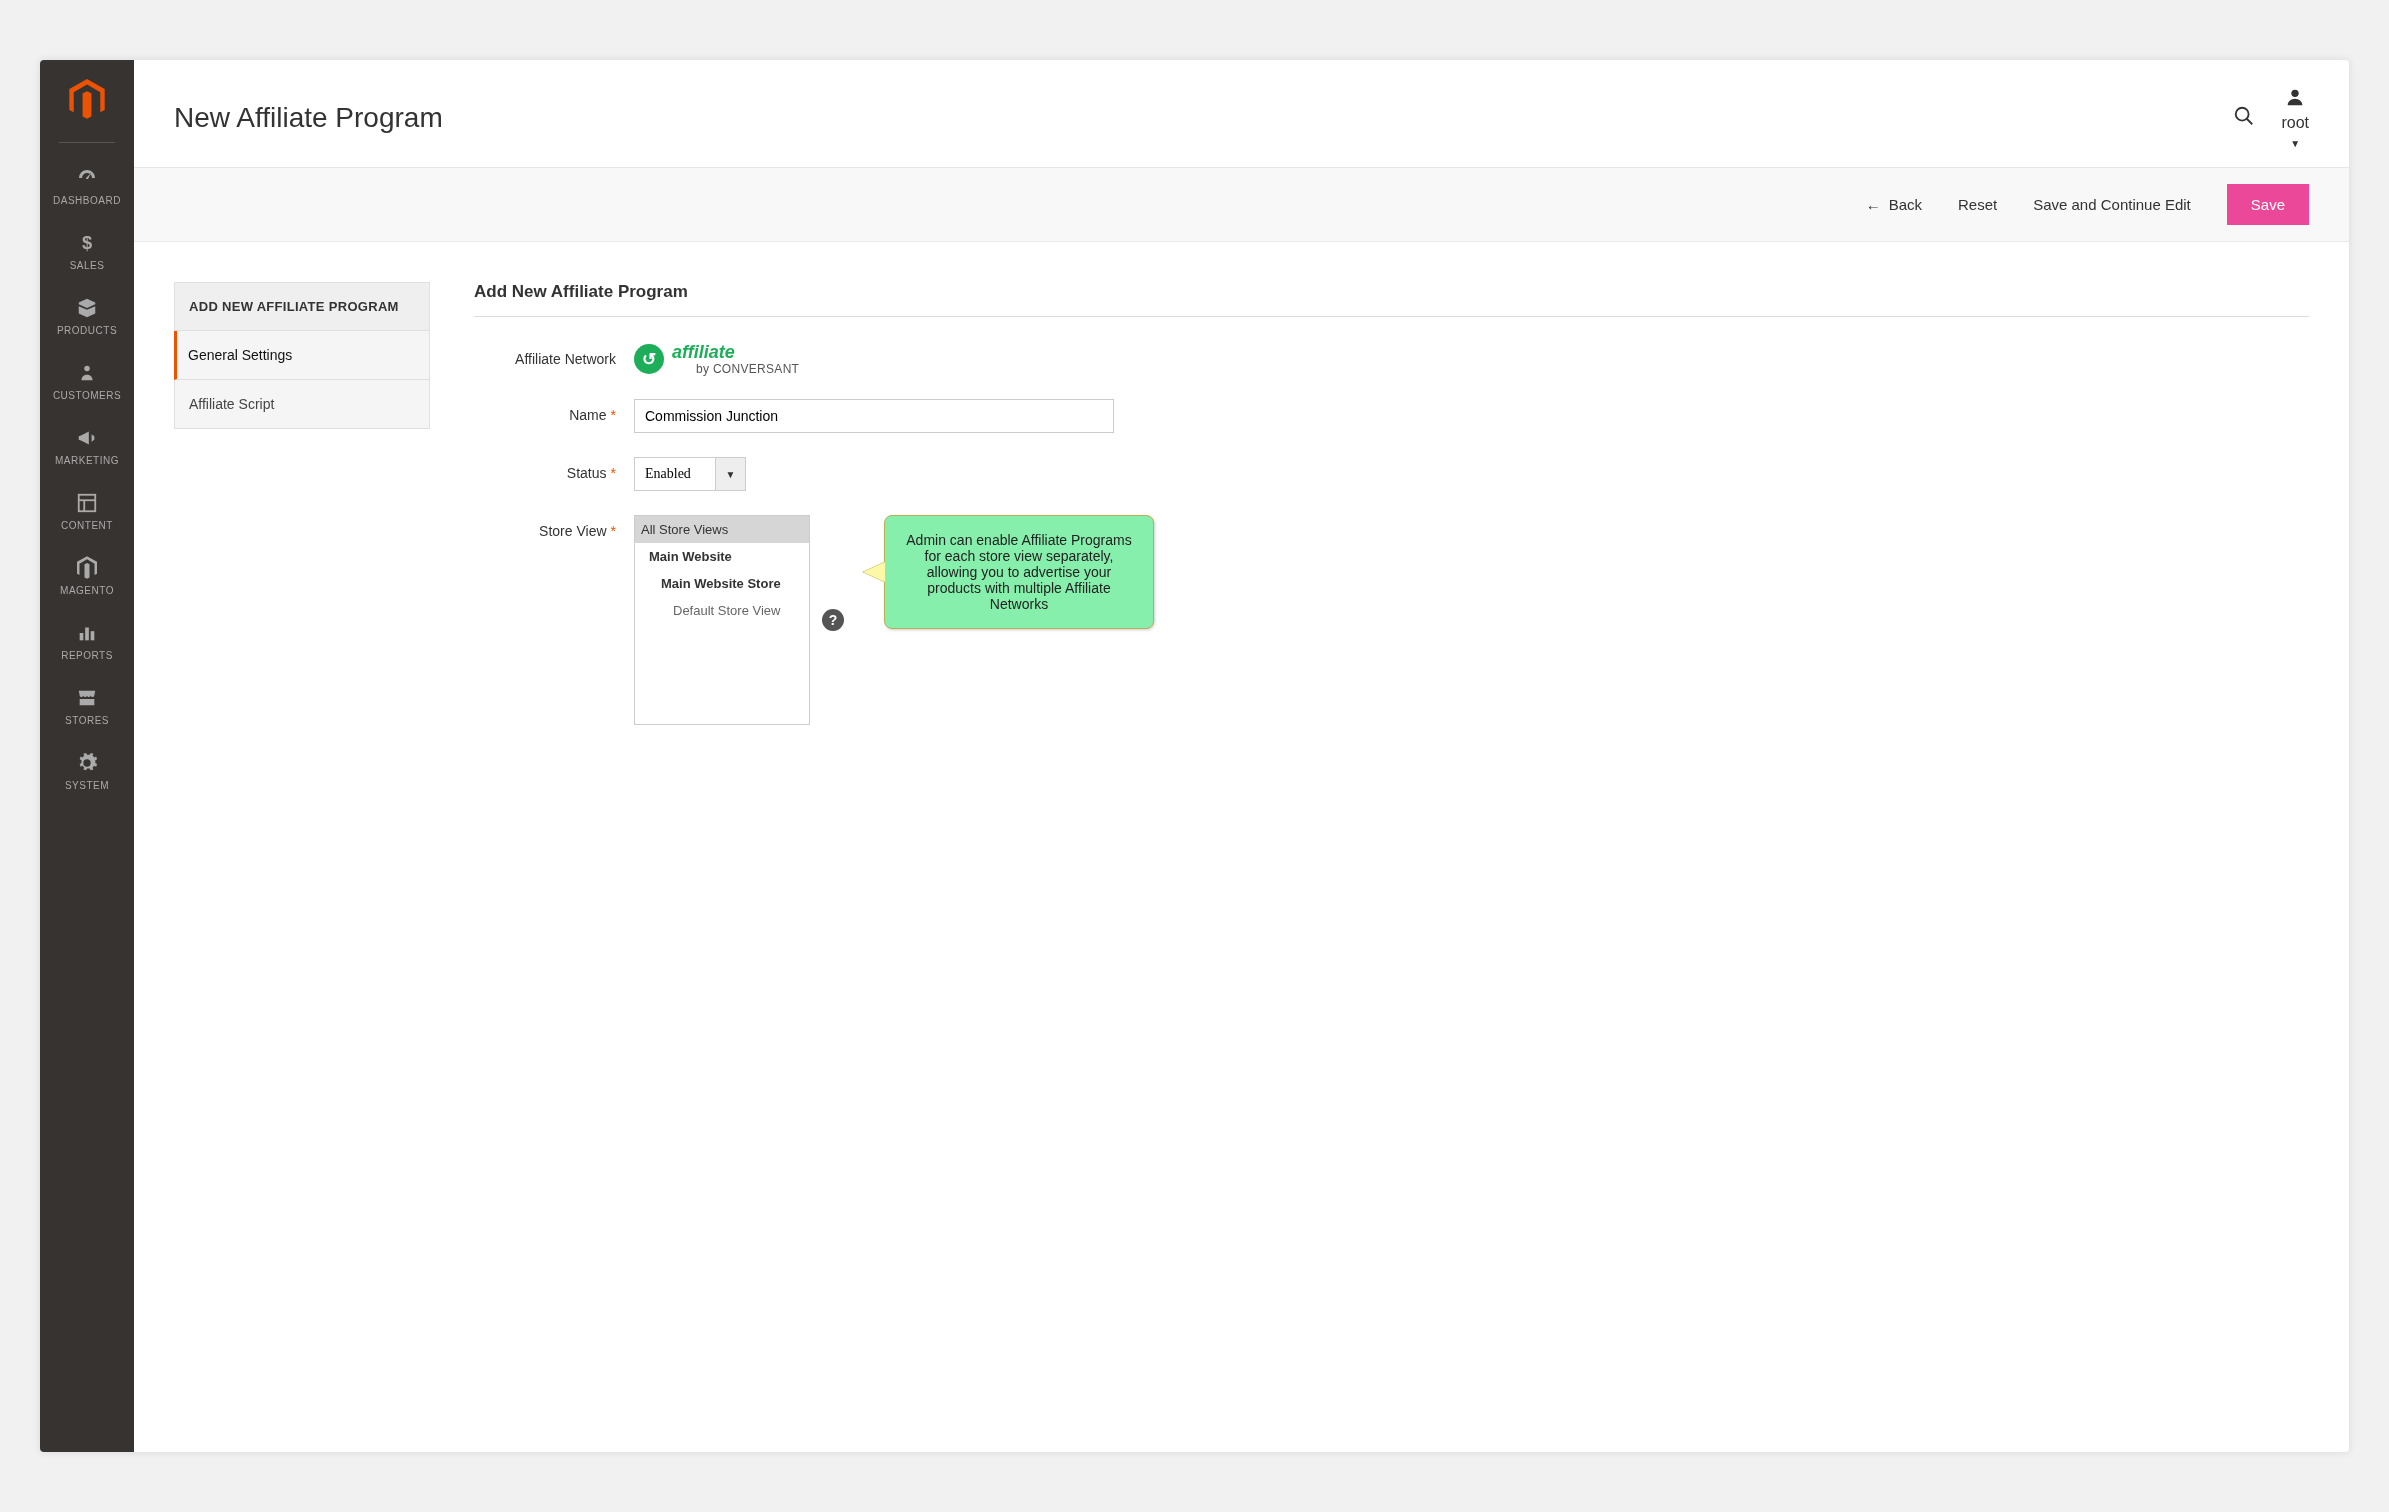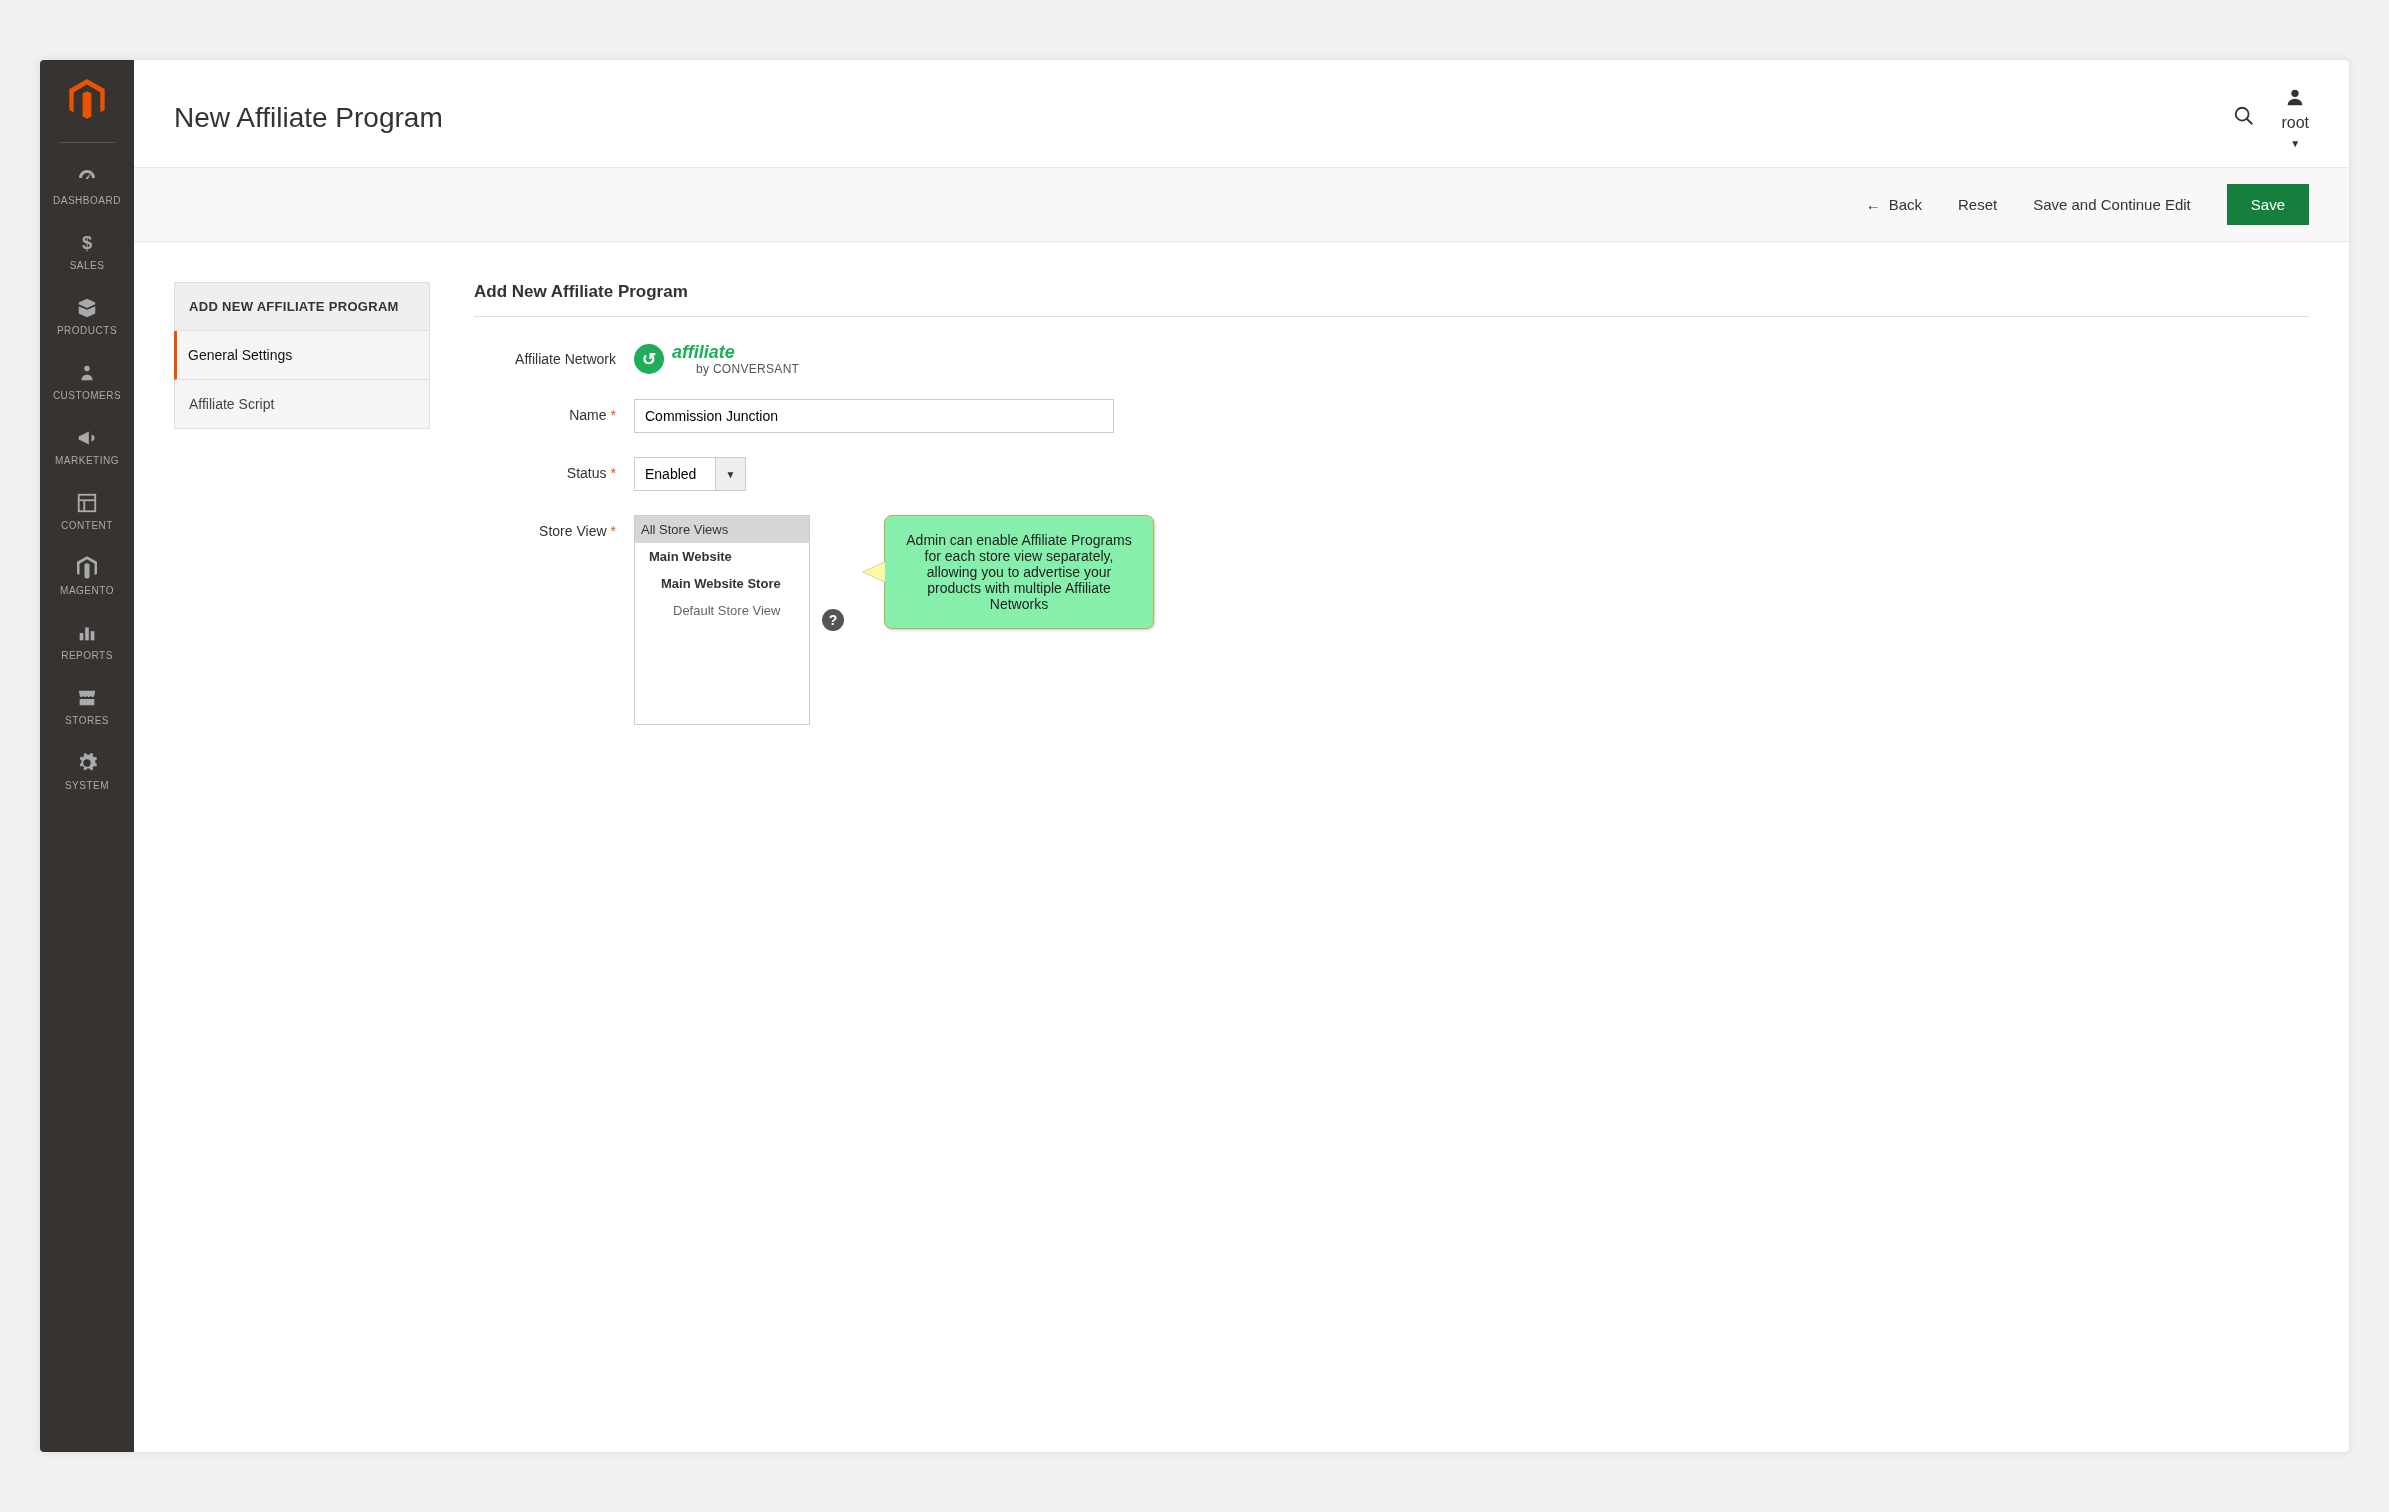--- a/index.html
+++ b/index.html
@@ -19,37 +19,37 @@
 .main { flex: 1; display: flex; flex-direction: column; }
 .header { padding: 26px 40px 18px; display: flex; align-items: center; justify-content: space-between; }
 .header h1 { font-size: 28px; font-weight: 400; color: #333; }
 .header-right { display: flex; align-items: center; gap: 26px; }
 .search-icon, .user-icon { width: 22px; height: 22px; }
 .user-menu { display: flex; align-items: center; gap: 6px; cursor: pointer; color: #333; flex-direction: column; }
 .user-menu .caret { font-size: 10px; }
 
 .actions-bar { background: #f8f8f8; border-top: 1px solid #e8e8e8; border-bottom: 1px solid #e8e8e8; padding: 16px 40px; display: flex; justify-content: flex-end; align-items: center; gap: 36px; }
 .action-link { cursor: pointer; font-size: 15px; color: #333; display: flex; align-items: center; gap: 8px; }
-.btn-primary { background: #15803d; color: #fff; padding: 12px 24px; font-size: 15px; cursor: pointer; border: none; }
+.btn-primary { background: #ec4899; color: #fff; padding: 12px 24px; font-size: 15px; cursor: pointer; border: none; }
 
 .content { display: flex; gap: 44px; padding: 40px; }
 .left-tabs { width: 256px; }
 .tabs-header { background: #efefef; border: 1px solid #e0e0e0; padding: 16px 14px; font-size: 13px; font-weight: 700; color: #333; letter-spacing: 0.3px; }
 .tab { background: #f5f5f5; border: 1px solid #e0e0e0; border-top: none; padding: 16px 14px; font-size: 14px; color: #444; cursor: pointer; }
 .tab.active { border-left: 3px solid #eb5202; padding-left: 11px; color: #111; }
 
 .form-area { flex: 1; }
 .form-title { font-size: 17px; font-weight: 600; color: #333; padding-bottom: 14px; border-bottom: 1px solid #ddd; margin-bottom: 26px; }
 .form-row { display: flex; align-items: flex-start; margin-bottom: 24px; }
 .form-label { width: 160px; text-align: right; padding-right: 18px; padding-top: 8px; font-size: 14px; color: #333; }
 .req { color: #eb5202; margin-left: 4px; }
 .form-field { flex: 1; display: flex; align-items: center; gap: 12px; position: relative; }
 .text-input { width: 480px; padding: 8px 10px; border: 1px solid #ccc; font-size: 14px; }
 .select-combo { display: flex; border: 1px solid #ccc; }
-.select-combo input { border: none; padding: 8px 10px; font-size: 14px; width: 80px; }
+.select-combo input { border: none; padding: 8px 10px; font-size: 14px; width: 80px; font-family: Liberation Serif, serif; }
 .select-combo .drop { width: 30px; background: #eee; border-left: 1px solid #ccc; display: flex; align-items: center; justify-content: center; font-size: 10px; cursor: pointer; }
 
 .store-list { width: 176px; height: 210px; border: 1px solid #ccc; overflow-y: scroll; font-size: 13px; }
 .store-list .opt { padding: 6px 6px; cursor: pointer; }
 .store-list .opt.selected { background: #d6d6d6; }
 .store-list .opt.indent-1 { padding-left: 14px; font-weight: 700; }
 .store-list .opt.indent-2 { padding-left: 26px; font-weight: 700; }
 .store-list .opt.indent-3 { padding-left: 38px; color: #666; }
 
 .help-icon { width: 22px; height: 22px; border-radius: 50%; background: #555; color: #fff; display: flex; align-items: center; justify-content: center; font-weight: 700; font-size: 14px; cursor: pointer; }

